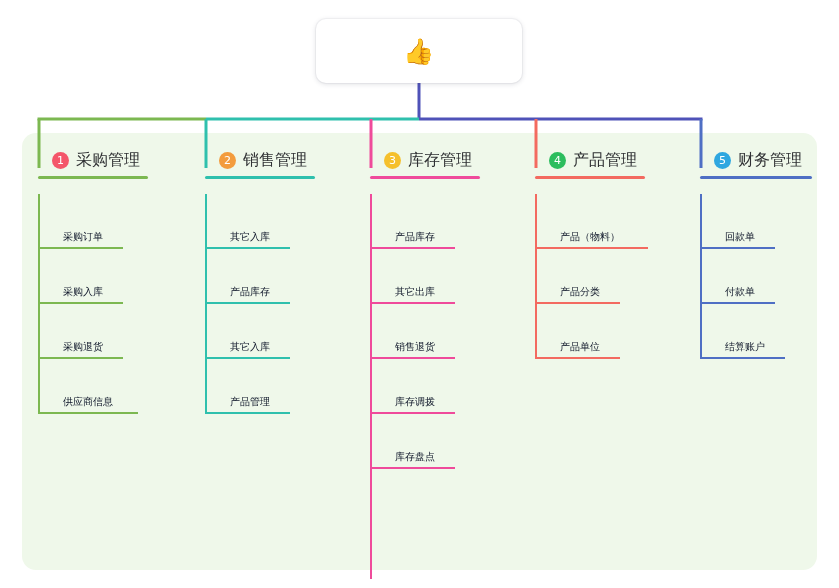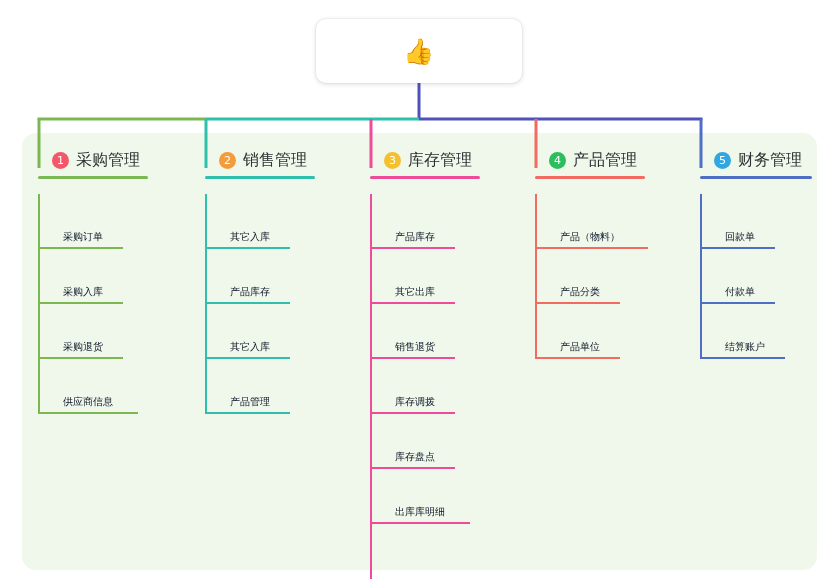--- a/index.html
+++ b/index.html
@@ -159,24 +159,20 @@
             <div class="item-rule" style="width: 85px; background: rgb(239, 75, 155);"></div>
           </div>
           <div class="item">
             <span class="item-label">库存调拨</span>
             <div class="item-rule" style="width: 85px; background: rgb(239, 75, 155);"></div>
           </div>
           <div class="item">
             <span class="item-label">库存盘点</span>
             <div class="item-rule" style="width: 85px; background: rgb(239, 75, 155);"></div>
           </div>
-          <div class="item">
-            <span class="item-label">出库库明细</span>
-            <div class="item-rule" style="width: 100px; background: rgb(239, 75, 155);"></div>
-          </div>
         </div>
       </div>
       <div class="col" style="left: 535px;">
         <div class="col-head">
           <span class="badge" style="background: rgb(44, 189, 94);">4</span>
           <span class="head-text">产品管理</span>
           <div class="head-rule" style="width: 110px; background: rgb(243, 106, 96);"></div>
         </div>
         <div class="items">
           <div class="spine" style="height: 165px; background: rgb(243, 106, 96);"></div>

